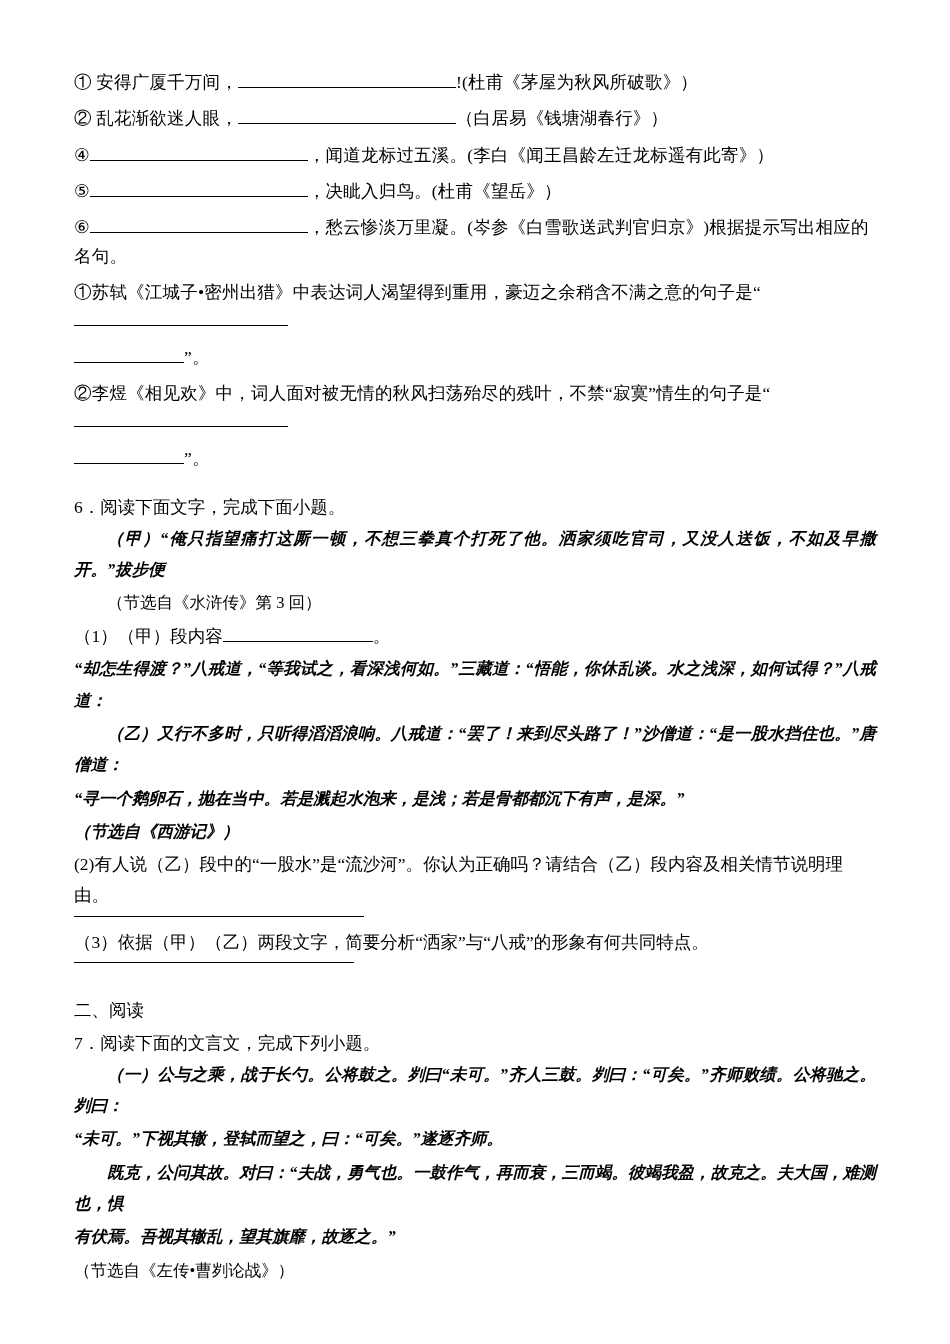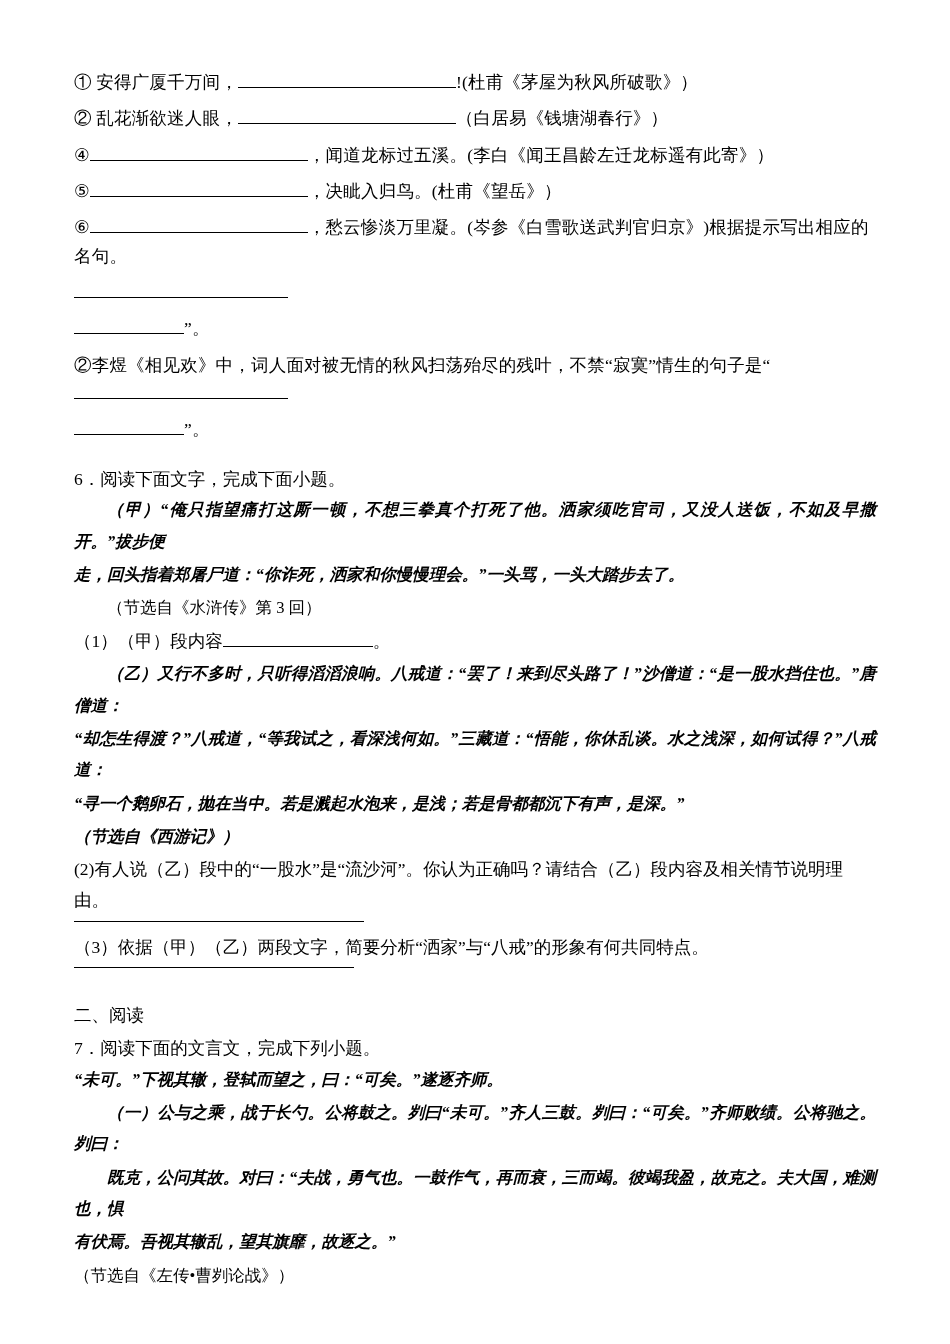--- a/index.html
+++ b/index.html
@@ -95,66 +95,65 @@
     <p class="line">
       <span>⑤</span><span class="fill fill-xl"></span><span>，决眦入归鸟。(杜甫《望岳》）</span>
     </p>
     <p class="line">
       <span>⑥</span><span class="fill fill-xl"></span><span>，愁云惨淡万里凝。(岑参《白雪歌送武判官归京》)根据提示写出相应的名句。</span>
     </p>
   </div>
 
   <div>
     <p class="line">
-      <span class="fill" style="width:214px"></span>
+      <span>①苏轼《江城子•密州出猎》中表达词人渴望得到重用，豪迈之余稍含不满之意的句子是“</span><span class="fill" style="width:214px"></span>
     </p>
     <p class="line">
       <span class="fill" style="width:110px"></span><span>”。</span>
     </p>
     <p class="line">
       <span>②李煜《相见欢》中，词人面对被无情的秋风扫荡殆尽的残叶，不禁“寂寞”情生的句子是“</span><span class="fill" style="width:214px"></span>
     </p>
     <p class="line">
       <span class="fill" style="width:110px"></span><span>”。</span>
     </p>
   </div>
 
   <div class="gap-md"></div>
 
   <div>
     <p class="q-line">6．阅读下面文字，完成下面小题。</p>
 
     <p class="para para-ind bold-italic">（甲）“俺只指望痛打这厮一顿，不想三拳真个打死了他。洒家须吃官司，又没人送饭，不如及早撒开。”拔步便</p>
-    <p class="para bold-italic">走，回头指着郑屠尸道：“你诈死，洒家和你慢慢理会。”一头骂，一头大踏步去了。</p>
     <p class="para para-ind">（节选自《水浒传》第 3 回）</p>
 
     <p class="q-cont">
       <span>（1）（甲）段内容</span><span class="fill" style="width:150px"></span><span>。</span>
     </p>
 
+    <p class="para bold-italic">“却怎生得渡？”八戒道，“等我试之，看深浅何如。”三藏道：“悟能，你休乱谈。水之浅深，如何试得？”八戒道：</p>
     <p class="para para-ind bold-italic">（乙）又行不多时，只听得滔滔浪响。八戒道：“罢了！来到尽头路了！”沙僧道：“是一股水挡住也。”唐僧道：</p>
-    <p class="para bold-italic">“却怎生得渡？”八戒道，“等我试之，看深浅何如。”三藏道：“悟能，你休乱谈。水之浅深，如何试得？”八戒道：</p>
     <p class="para bold-italic">“寻一个鹅卵石，抛在当中。若是溅起水泡来，是浅；若是骨都都沉下有声，是深。”</p>
     <p class="para bold-italic">（节选自《西游记》）</p>
 
     <p class="q-cont">(2)有人说（乙）段中的“一股水”是“流沙河”。你认为正确吗？请结合（乙）段内容及相关情节说明理由。</p>
     <span class="blank-rule"></span>
 
     <p class="q-cont">（3）依据（甲）（乙）两段文字，简要分析“洒家”与“八戒”的形象有何共同特点。</p>
     <span class="blank-rule-2"></span>
   </div>
 
   <div class="gap-sm"></div>
 
   <div>
     <p class="sec-head">二、阅读</p>
     <p class="q-line">7．阅读下面的文言文，完成下列小题。</p>
 
+    <p class="para para-ind bold-italic">（一）公与之乘，战于长勺。公将鼓之。刿曰“未可。”齐人三鼓。刿曰：“可矣。”齐师败绩。公将驰之。刿曰：</p>
     <p class="para bold-italic">“未可。”下视其辙，登轼而望之，曰：“可矣。”遂逐齐师。</p>
-    <p class="para para-ind bold-italic">（一）公与之乘，战于长勺。公将鼓之。刿曰“未可。”齐人三鼓。刿曰：“可矣。”齐师败绩。公将驰之。刿曰：</p>
     <p class="para para-ind bold-italic">既克，公问其故。对曰：“夫战，勇气也。一鼓作气，再而衰，三而竭。彼竭我盈，故克之。夫大国，难测也，惧</p>
     <p class="para bold-italic">有伏焉。吾视其辙乱，望其旗靡，故逐之。”</p>
     <p class="para">（节选自《左传•曹刿论战》）</p>
 
     <p class="para para-ind bold-italic">
       
     </p>
 
   </div>
 

